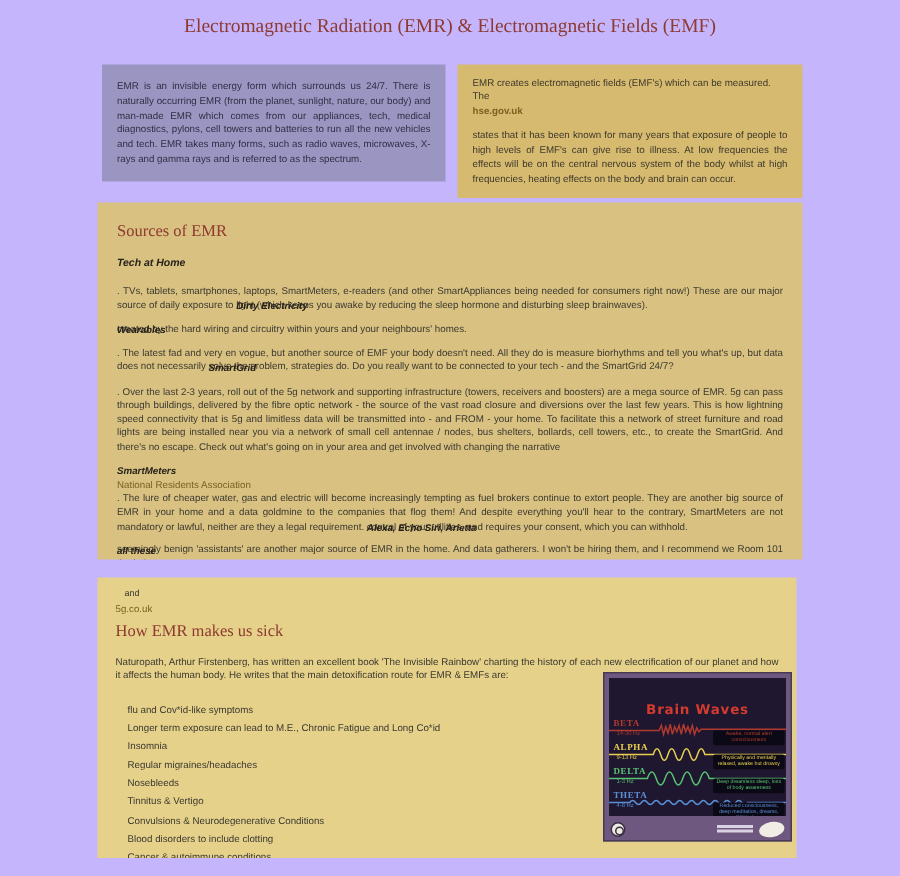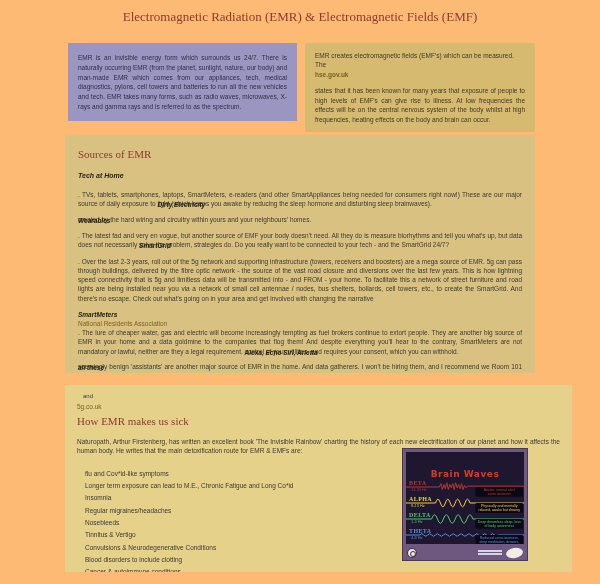--- a/index.html
+++ b/index.html
@@ -1,28 +1,28 @@
 <!DOCTYPE html>
 <html><head>
 <meta charset="utf-8">
 <style>
   html,body{margin:0;padding:0;background:#ffffff;}
-  .page{position:relative;width:600px;height:584px;background:#fdba74;overflow:hidden;
+  .page{position:relative;width:600px;height:584px;background:#c4b5fd;overflow:hidden;
         font-family:"Liberation Sans",sans-serif;}
   .title{position:absolute;top:9px;left:0;width:100%;margin:0;text-align:center;
          font-family:"Liberation Serif",serif;font-weight:normal;font-size:13px;}
   .box{position:absolute;box-sizing:border-box;overflow:hidden;}
   .box p{margin:0 0 7px 0;}
   .purple{left:68px;top:43px;width:229px;height:78px;padding:10px;font-size:6.5px;
           line-height:1.5;color:#2f2f45;text-align:justify;}
   .goldtop{left:305px;top:43px;width:230px;height:89px;padding:8px 10px;font-size:6.5px;
           line-height:1.45;color:#3e392c;text-align:justify;}
   .sources{left:65px;top:135px;width:470px;height:238px;padding:10px 13px;font-size:6.5px;
           line-height:1.42;color:#3c3930;text-align:justify;}
-  .lower{left:65px;top:385px;width:507px;height:187px;padding:5px 12px;font-size:6.5px;
+  .lower{left:65px;top:385px;width:466px;height:187px;padding:5px 12px;font-size:6.5px;
           line-height:1.45;color:#3c3930;}
   .h-red{font-family:"Liberation Serif",serif;font-weight:normal;font-size:11px;margin:2px 0 8px;}
   .lower .h-red{font-size:11px;margin:3px 0 7px;}
   .tech{font-weight:bold;font-style:italic;font-size:7px;color:#26211a;margin:0 0 9px;}
   .bi{font-weight:bold;font-style:italic;color:#26211a;}
   .ovl{position:relative;}
   .ovl .top{position:absolute;left:0;top:0;white-space:nowrap;}
   .link{cursor:pointer;text-decoration:none;font-weight:bold;}
   .tightline{margin:0;}
   .tiny{font-size:6px;}

